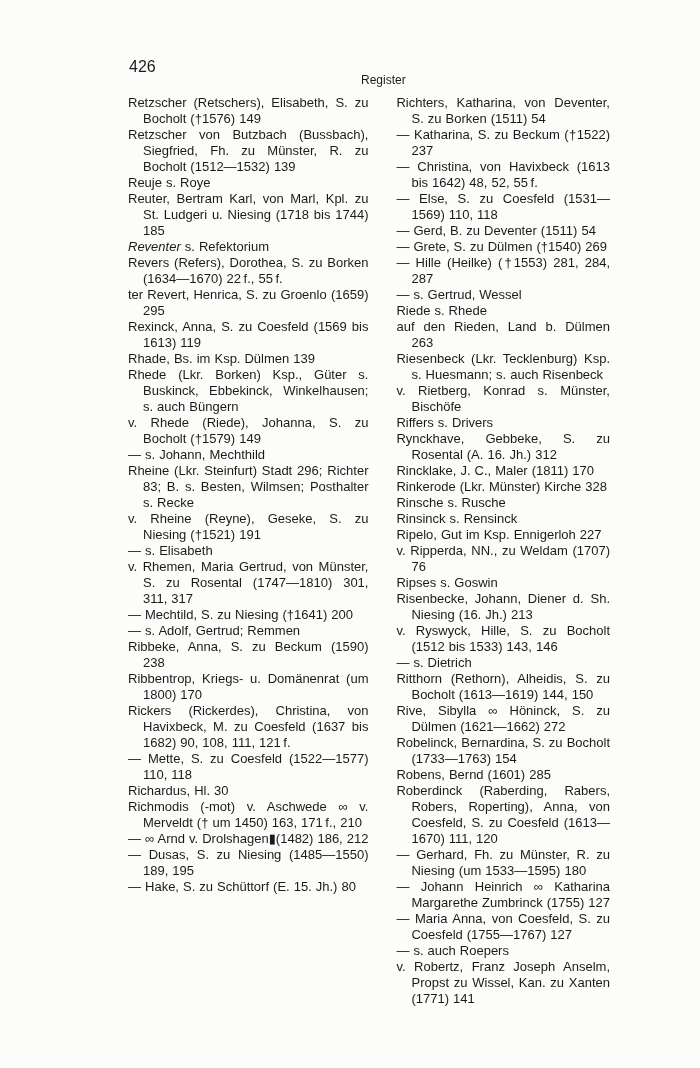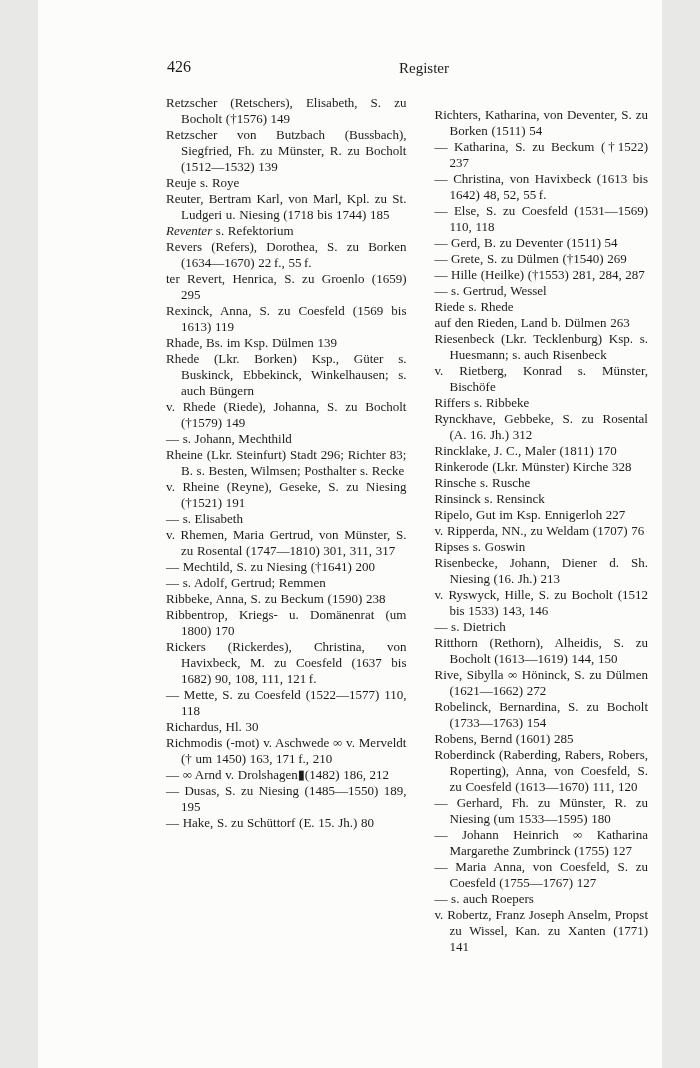--- a/index.html
+++ b/index.html
@@ -2,55 +2,55 @@
 <html><head>
 <meta charset="utf-8">
 <style>
   html, body {
     margin: 0;
     padding: 0;
     background: #e8e8e6;
   }
   .page {
     position: relative;
-    width: 624px;
+    width: 700px;
     height: 1068px;
     margin: 0 auto;
     background: #fcfcfa;
     color: #1b1b1b;
-    font-family: Liberation Serif, serif;
+    font-family: Liberation Sans, sans-serif;
     overflow: hidden;
   }
   .page-number {
     position: absolute;
     left: 129px;
     top: 58px;
     font-size: 16px;
     line-height: 18px;
   }
   .running-head {
     position: absolute;
     left: 361px;
-    top: 60px;
-    font-size: 15px;
+    top: 72px;
+    font-size: 12px;
     line-height: 17px;
   }
   .columns {
     position: absolute;
     left: 128px;
     top: 95px;
     width: 482px;
     display: flex;
     gap: 28px;
   }
   .col {
     display: block;
   }
   .col-left  { width: 241px; }
-  .col-right { width: 214px; margin-top: 12px; }
+  .col-right { width: 214px; }
   .entry {
     margin: 0;
     font-size: 13px;
     line-height: 16px;
     text-align: justify;
     padding-left: 15px;
     text-indent: -15px;
     word-spacing: 0.4px;
   }
   .entry .lead-italic {
@@ -100,21 +100,21 @@
         <p class="entry">— Christina, von Havixbeck (1613 bis 1642) 48, 52, 55 f.</p>
         <p class="entry">— Else, S. zu Coesfeld (1531—1569) 110, 118</p>
         <p class="entry">— Gerd, B. zu Deventer (1511) 54</p>
         <p class="entry">— Grete, S. zu Dülmen (†1540) 269</p>
         <p class="entry">— Hille (Heilke) (†1553) 281, 284, 287</p>
         <p class="entry">— s. Gertrud, Wessel</p>
         <p class="entry">Riede s. Rhede</p>
         <p class="entry">auf den Rieden, Land b. Dülmen 263</p>
         <p class="entry">Riesenbeck (Lkr. Tecklenburg) Ksp. s. Huesmann; s. auch Risenbeck</p>
         <p class="entry">v. Rietberg, Konrad s. Münster, Bischöfe</p>
-        <p class="entry">Riffers s. Ribbeke</p>
+        <p class="entry">Riffers s. Drivers</p>
         <p class="entry">Rynckhave, Gebbeke, S. zu Rosental (A. 16. Jh.) 312</p>
         <p class="entry">Rincklake, J. C., Maler (1811) 170</p>
         <p class="entry">Rinkerode (Lkr. Münster) Kirche 328</p>
         <p class="entry">Rinsche s. Rusche</p>
         <p class="entry">Rinsinck s. Rensinck</p>
         <p class="entry">Ripelo, Gut im Ksp. Ennigerloh 227</p>
         <p class="entry">v. Ripperda, NN., zu Weldam (1707) 76</p>
         <p class="entry">Ripses s. Goswin</p>
         <p class="entry">Risenbecke, Johann, Diener d. Sh. Niesing (16. Jh.) 213</p>
         <p class="entry">v. Ryswyck, Hille, S. zu Bocholt (1512 bis 1533) 143, 146</p>

